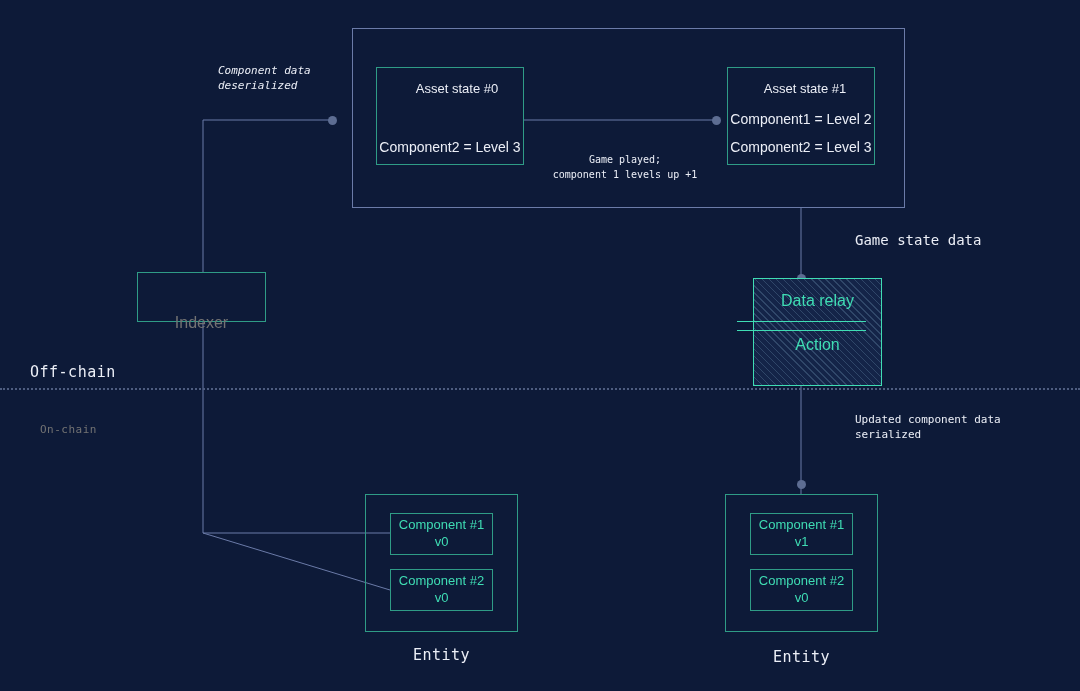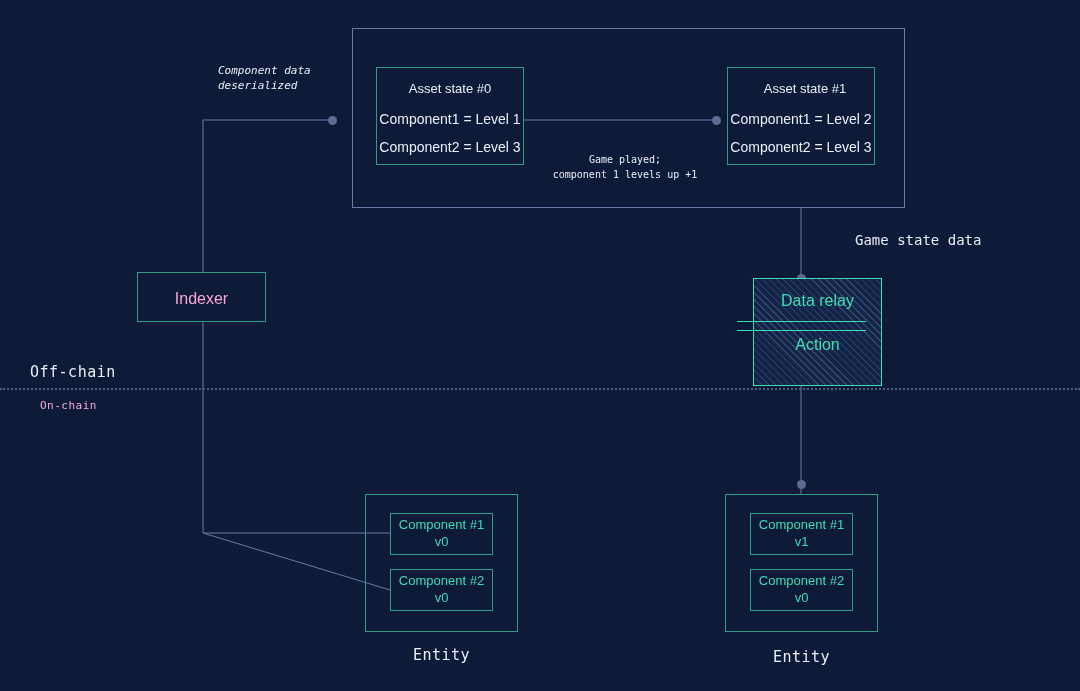--- a/index.html
+++ b/index.html
@@ -34,21 +34,21 @@
     white-space: pre;
     line-height: 1.35;
   }
   .mono {
     font-family: "DejaVu Sans Mono", "Liberation Mono", monospace;
   }
   .sans {
     font-family: "Liberation Sans", sans-serif;
   }
   .white { color: #eceff7; }
-  .teal  { color: #f9a8d4; }
+  .teal  { color: #737373; margin-top: 24px; }
   .dot {
     position: absolute;
     width: 9px;
     height: 9px;
     border-radius: 50%;
     background: #5d6d92;
   }
   .dotted-divider {
     position: absolute;
     left: 0;
@@ -143,22 +143,21 @@
 
     <path d="M 801 207 L 801 278" stroke="#6b7ba8" stroke-width="1" fill="none"></path>
 
     <path d="M 801 370 L 801 494" stroke="#6b7ba8" stroke-width="1" fill="none"></path>
   </svg>
 
   <div class="box-outline-blue" style="left:352px; top:28px; width:553px; height:180px;"></div>
 
 
   <div class="box" style="left:376px; top:67px; width:148px; height:98px;"></div>
-  <div class="center-txt asset-title sans" style="left:376px; top:80px; width:148px;">Asset state #0</div>
-  <div class="center-txt asset-row sans" style="left:370px; top:109px; width:160px;">Component1 = Level 1</div>
+  <div class="center-txt asset-title sans" style="left:376px; top:80px; width:148px;padding-left:7px;">Asset state #0</div>
   <div class="center-txt asset-row sans" style="left:370px; top:137px; width:160px;">Component2 = Level 3</div>
 
   <div class="box" style="left:727px; top:67px; width:148px; height:98px;"></div>
   <div class="center-txt asset-title sans" style="left:727px; top:80px; width:156px;">Asset state #1</div>
   <div class="center-txt asset-row sans" style="left:721px; top:109px; width:160px;">Component1 = Level 2</div>
   <div class="center-txt asset-row sans" style="left:721px; top:137px; width:160px;">Component2 = Level 3</div>
 
   <div class="dot" style="left:712px; top:116px;"></div>
 
   <div class="center-txt mono white" style="left:525px; top:152px; width:200px; font-size:10px; line-height:1.5;">Game played;
@@ -178,20 +177,22 @@
     <div class="relay-text" style="top:13px;">Data relay</div>
     <div class="relay-text" style="top:57px;">Action</div>
   </div>
   <div class="hatch-sep" style="left:737px; top:321px; width:129px;"></div>
   <div class="hatch-sep" style="left:737px; top:330px; width:129px;"></div>
 
   <div class="lbl mono white" style="left:30px; top:362px; font-size:15px; letter-spacing:0.5px;">Off-chain</div>
   <div class="dotted-divider" style="top:388px;"></div>
   <div class="lbl mono teal" style="left:40px; top:399px; font-size:11px; letter-spacing:0.5px;">On-chain</div>
 
+  <div class="lbl mono white" style="left:855px; top:413px; font-size:11px;">Updated component data
+serialized</div>
   <div class="dot" style="left:797px; top:480px;"></div>
 
   <div class="entity-outer" style="left:365px; top:494px; width:153px; height:138px;"></div>
 
   <div class="comp-box" style="left:390px; top:513px; width:103px; height:42px;">
     <span>Component #1</span>
     <span>v0</span>
   </div>
 
   <div class="comp-box" style="left:390px; top:569px; width:103px; height:42px;">

